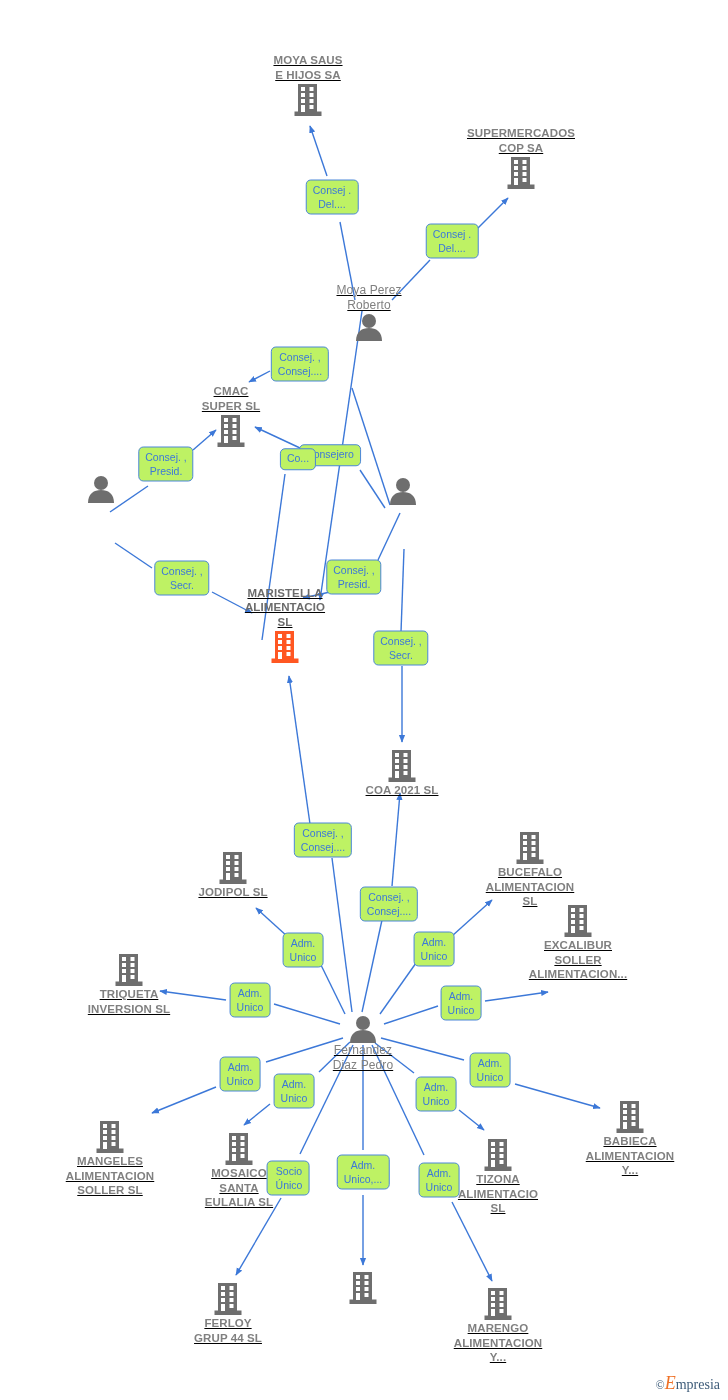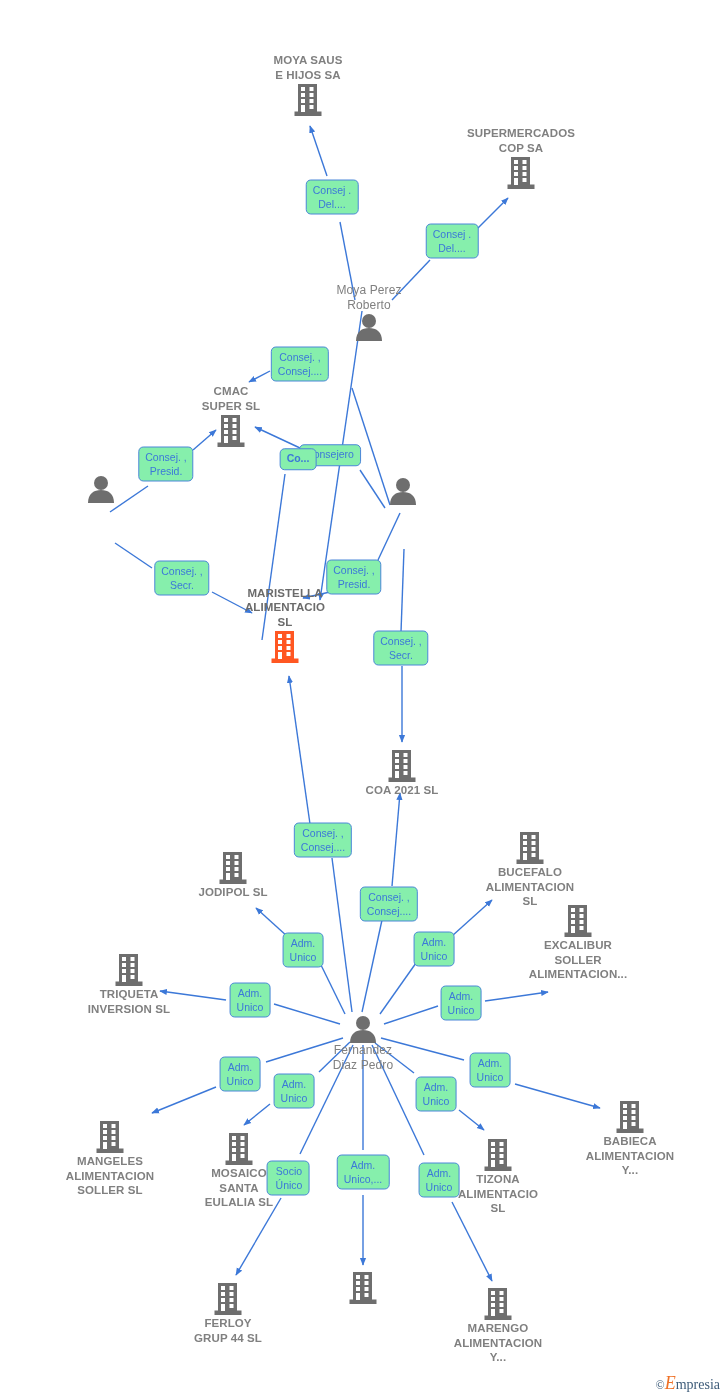--- a/index.html
+++ b/index.html
@@ -22,20 +22,21 @@
     left: 0; top: 0;
     width: 728px;
     height: 1400px;
   }
   .node {
     position: absolute;
     width: 140px;
     margin-left: -70px;
     text-align: center;
     pointer-events: auto;
+    text-decoration: underline;
   }
   .node .glyph {
     display: block;
     margin: 0 auto;
     line-height: 0;
   }
   .node .nlabel {
     display: block;
     font-size: 11.5px;
     color: #808080;
@@ -45,21 +46,21 @@
   }
   .node.company .nlabel { font-weight: bold; }
   .node.person  .nlabel { font-weight: normal; font-size: 12px; }
   .node.label-above .nlabel { margin-bottom: 1px; }
   .node.highlight .nlabel { color: #6b6b6b; }
 
   .elabel {
     position: absolute;
     border: 1.3px solid #4a86d8;
     border-radius: 5px;
-    background: #86efac;
+    background: #bef264;
     color: #3c78d8;
     font-size: 10.5px;
     line-height: 13.5px;
     text-align: center;
     padding: 3px 6px;
     white-space: pre-line;
     box-sizing: border-box;
   }
   .wm {
     position: absolute;
@@ -491,21 +492,21 @@
 Consej....</div>
       <div class="elabel" style="left: 330px; top: 455px; transform: translate(-50%, -50%);">Consejero</div>
       <div class="elabel" style="left: 166px; top: 464px; transform: translate(-50%, -50%);">Consej. ,
 Presid.</div>
       <div class="elabel" style="left: 182px; top: 578px; transform: translate(-50%, -50%);">Consej. ,
 Secr.</div>
       <div class="elabel" style="left: 354px; top: 577px; transform: translate(-50%, -50%);">Consej. ,
 Presid.</div>
       <div class="elabel" style="left: 401px; top: 648px; transform: translate(-50%, -50%);">Consej. ,
 Secr.</div>
-      <div class="elabel" style="left: 298px; top: 459px; transform: translate(-50%, -50%); font-weight: bold;">Co...</div>
+      <div class="elabel" style="left: 298px; top: 459px; transform: translate(-50%, -50%);">Co...</div>
       <div class="elabel" style="left: 323px; top: 840px; transform: translate(-50%, -50%);">Consej. ,
 Consej....</div>
       <div class="elabel" style="left: 389px; top: 904px; transform: translate(-50%, -50%);">Consej. ,
 Consej....</div>
       <div class="elabel" style="left: 303px; top: 950px; transform: translate(-50%, -50%);">Adm.
 Unico</div>
       <div class="elabel" style="left: 434px; top: 949px; transform: translate(-50%, -50%);">Adm.
 Unico</div>
       <div class="elabel" style="left: 250px; top: 1000px; transform: translate(-50%, -50%);">Adm.
 Unico</div>

